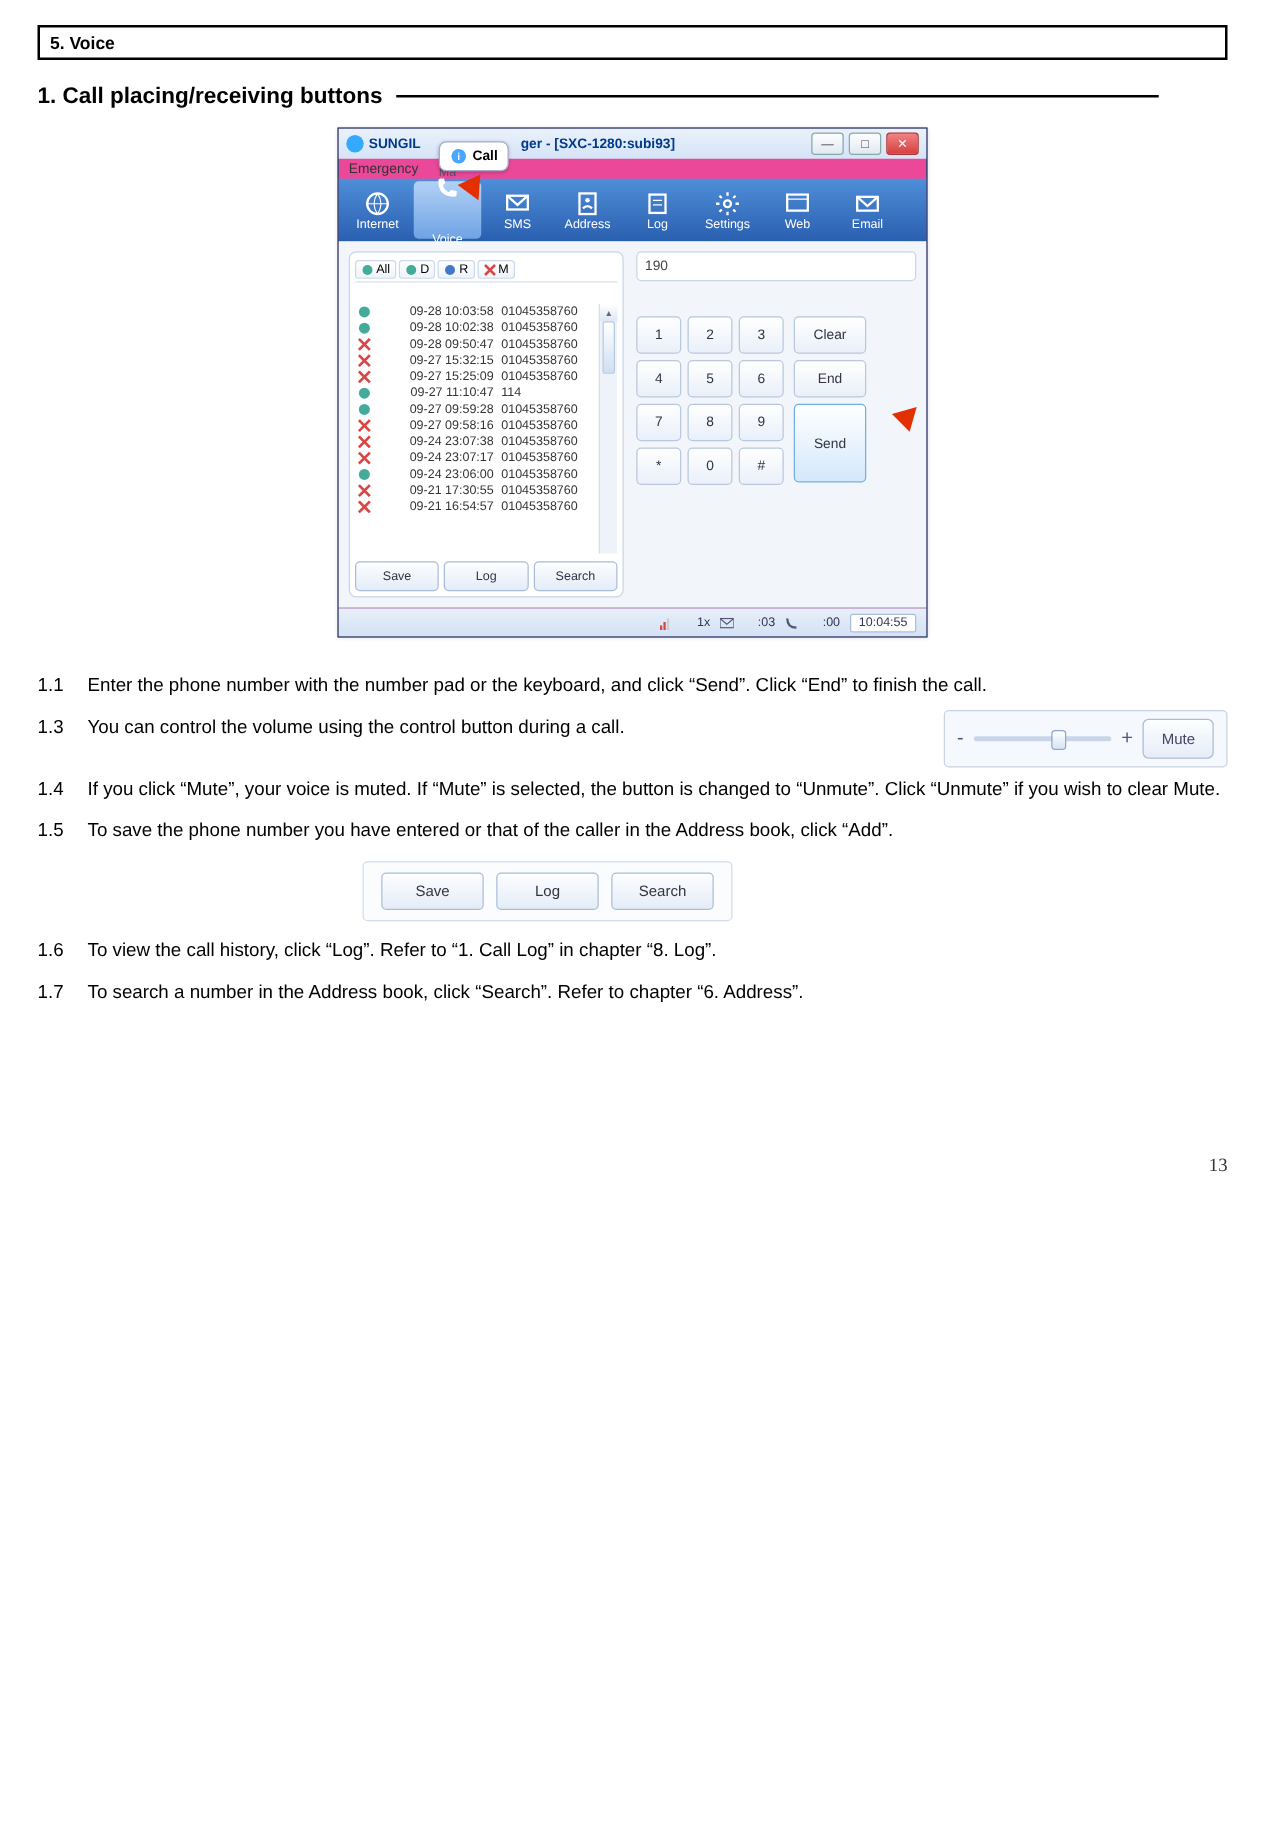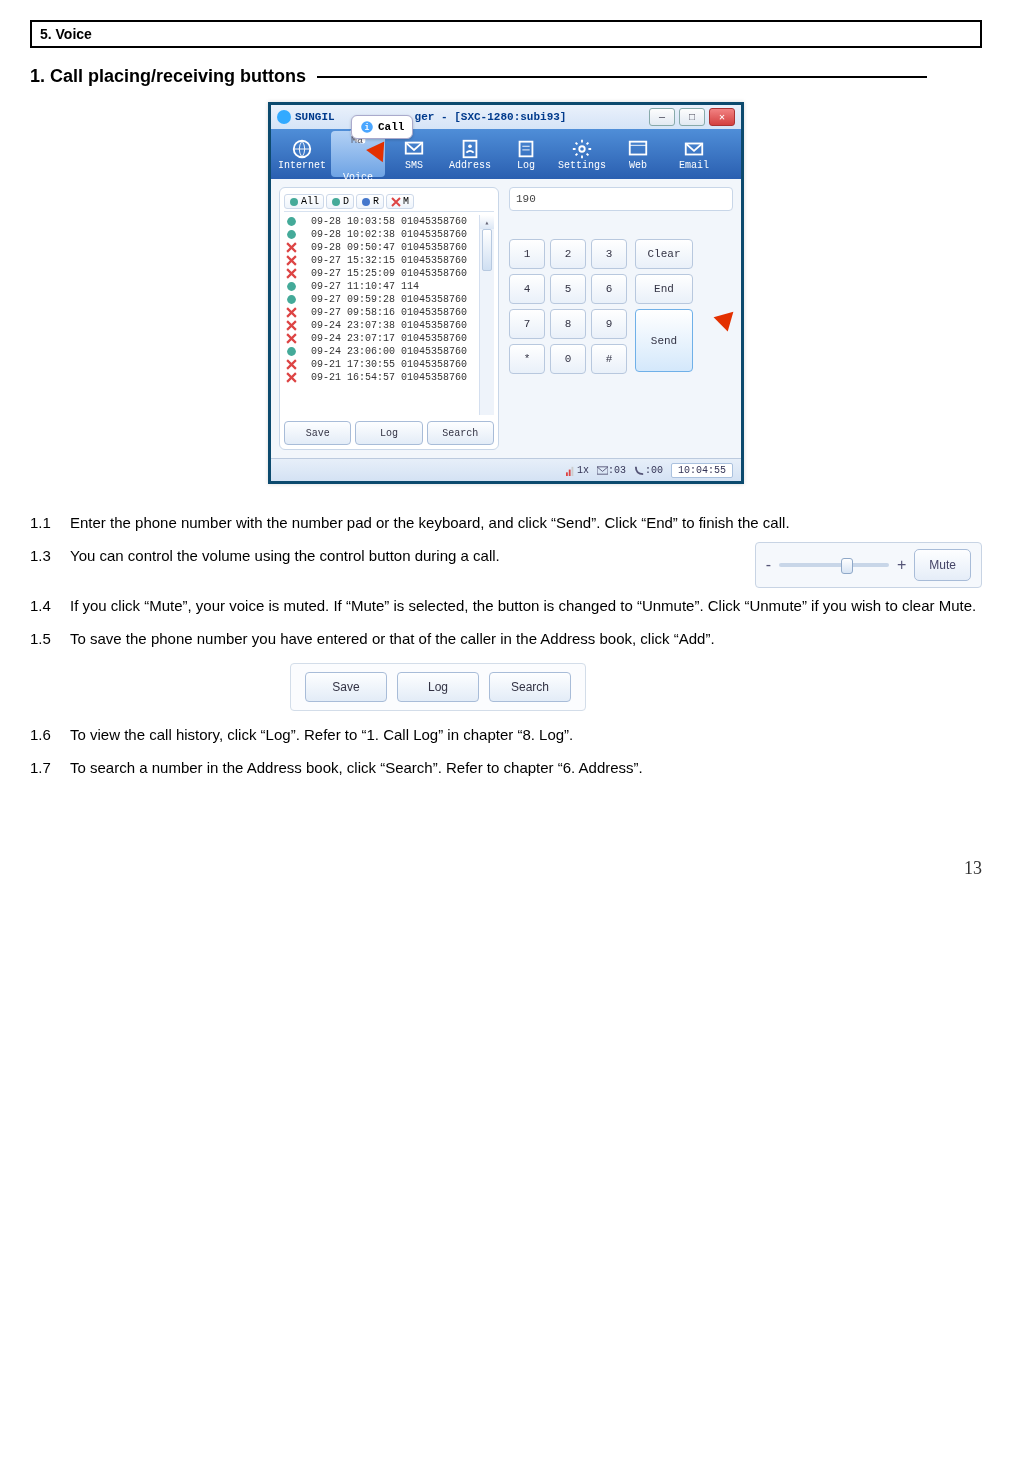--- a/index.html
+++ b/index.html
@@ -31,23 +31,23 @@
     vertical-align: middle;
     margin-left: 6px;
   }
   .screenshot-wrap {
     display: flex;
     justify-content: center;
     margin-bottom: 25px;
   }
   .app-window {
     width: 470px;
-    border: 3px solid #0c4a6e;
+    border: 1px solid #0c4a6e;
     background: #ec4899;
-    font-family: Liberation Mono, monospace;
+    font-family: Liberation Sans, sans-serif;
     font-size: 11px;
     box-shadow: 0 0 4px rgba(0,0,0,0.15);
   }
   .titlebar {
     background: linear-gradient(#eaf1fb, #d5e4f7);
     display: flex;
     align-items: center;
     padding: 3px 6px;
     position: relative;
   }
@@ -103,21 +103,21 @@
     gap:10px;
     background:#f2f6fb;
   }
   .log-panel {
     width: 210px;
     background:#fff;
     border:1px solid #c8d6e8;
     border-radius:6px;
     padding:4px;
   }
-  .log-filters{display:flex;gap:2px;padding:2px 0;border-bottom:1px solid #d7e2f0;margin-bottom:3px;}
+  .log-filters{display:flex;gap:2px;padding:2px 0;border-bottom:1px solid #d7e2f0;margin-bottom:17px;}
   .filter{display:flex;align-items:center;gap:2px;font-size:10px;padding:1px 4px;border:1px solid #cdd9ea;border-radius:3px;background:linear-gradient(#fff,#eef4fb);}
   .filter svg{width:10px;height:10px;}
   .log-list{height:200px;overflow:hidden;position:relative;}
   .log-row{display:flex;gap:6px;font-size:10px;color:#333;padding:1px 2px;align-items:center;text-align:right;}
   .log-row svg{width:11px;height:11px;flex-shrink:0;}
   .log-ts{width:92px;}
   .log-num{}
   .log-scrollbar{position:absolute;right:0;top:0;bottom:0;width:14px;background:#eef3fa;border-left:1px solid #d4dfef;}
   .log-scrollbar .sbtn{height:14px;background:linear-gradient(#fff,#dce7f5);display:flex;align-items:center;justify-content:center;font-size:8px;color:#667;}
   .log-scrollbar .thumb{height:40px;margin:0 2px;background:linear-gradient(#fff,#cfdff2);border:1px solid #b7c9e0;border-radius:2px;}
@@ -137,37 +137,37 @@
   }
   .side-keys{display:flex;flex-direction:column;gap:5px;}
   .side-key{
     width:56px;height:28px;border:1px solid #b8c8de;border-radius:4px;
     background:linear-gradient(#fff,#e9f0f9);display:flex;align-items:center;justify-content:center;font-size:11px;color:#334;
   }
   .side-key.send{height:61px;border-color:#6fb0e8;background:linear-gradient(#fff,#d4e8fb);}
   .statusbar{
     background:linear-gradient(#e7eff9,#d4e2f4);border-top:1px solid #bccade;height:22px;display:flex;align-items:center;justify-content:flex-end;gap:8px;padding:0 8px;font-size:10px;color:#335;
   }
-  .status-chip{display:flex;align-items:center;gap:0;}
+  .status-chip{display:flex;align-items:center;gap:19px;}
   .status-chip svg{width:11px;height:11px;}
   .clock{background:#fff;border:1px solid #aac1de;padding:1px 6px;border-radius:2px;}
 
   
   .body-list{line-height:1.9;font-size:15px;margin-top:20px;}
   .body-list .item{display:flex;margin-bottom:4px;}
   .body-list .num{width:40px;flex-shrink:0;}
   .body-list .txt{flex:1;}
   .inline-fig{float:right;margin-left:15px;border:1px solid #c8d4e4;border-radius:4px;background:#f5f8fc;padding:6px 10px;display:flex;align-items:center;gap:8px;}
   .vol-track{width:110px;height:4px;background:#c8d6e8;border-radius:2px;position:relative;}
   .vol-thumb{position:absolute;left:62px;top:-5px;width:10px;height:14px;background:linear-gradient(#fff,#d7e4f4);border:1px solid #8fa8c8;border-radius:3px;}
   .mute-btn{border:1px solid #a8bcd8;border-radius:5px;background:linear-gradient(#fdfeff,#e5edf8);padding:4px 14px;font-size:12px;color:#446;}
   .center-fig{display:flex;justify-content:flex-start;margin:10px 0 10px 260px;}
   .center-fig .small-btn{width:80px;flex:none;height:28px;font-size:12px;}
   .center-fig-wrap{display:flex;gap:10px;border:1px solid #d3dde9;padding:8px 14px;border-radius:4px;background:#fbfcfe;}
-  .page-num{text-align:right;font-family:Georgia,serif;color:#333;margin-top:76px;font-size:18px;}
+  .page-num{text-align:right;font-family:Georgia,serif;color:#333;margin-top:117px;font-size:15px;}
 </style>
 </head>
 <body>
 
 <div class="section-title-box">5. Voice</div>
 
 <div class="subsection-title">
   <span>1. Call placing/receiving buttons</span>
   <span class="rule"></span>
 </div>
@@ -187,20 +187,21 @@
       <div class="call-bubble">
         <svg viewBox="0 0 24 24">
             <circle cx="12" cy="12" r="10" fill="#4aa6ff"></circle>
             <text x="12" y="17" text-anchor="middle" fill="#fff" font-size="14" font-weight="bold">i</text>
           </svg>
         <span>Call</span>
       </div>
       <div style="position:absolute;left:80px;top:30px;font-size:10px;color:#556;">Ma</div>
       <div class="red-arrow" style="left:98px;top:40px;"></div>
     </div>
+    <div class="menubar"><span>Emergency</span></div>
     <div class="toolbar" id="toolbar">
         <div class="tool-btn">
           <div class="tool-icon">
             <svg viewBox="0 0 24 24">
               <circle cx="12" cy="12" r="9" fill="none" stroke="#fff" stroke-width="2"></circle>
               <path d="M3 12 H21 M12 3 Q18 12 12 21 M12 3 Q6 12 12 21" stroke="#fff" fill="none"></path>
             </svg>
           </div>
           <span>Internet</span>
         </div>

